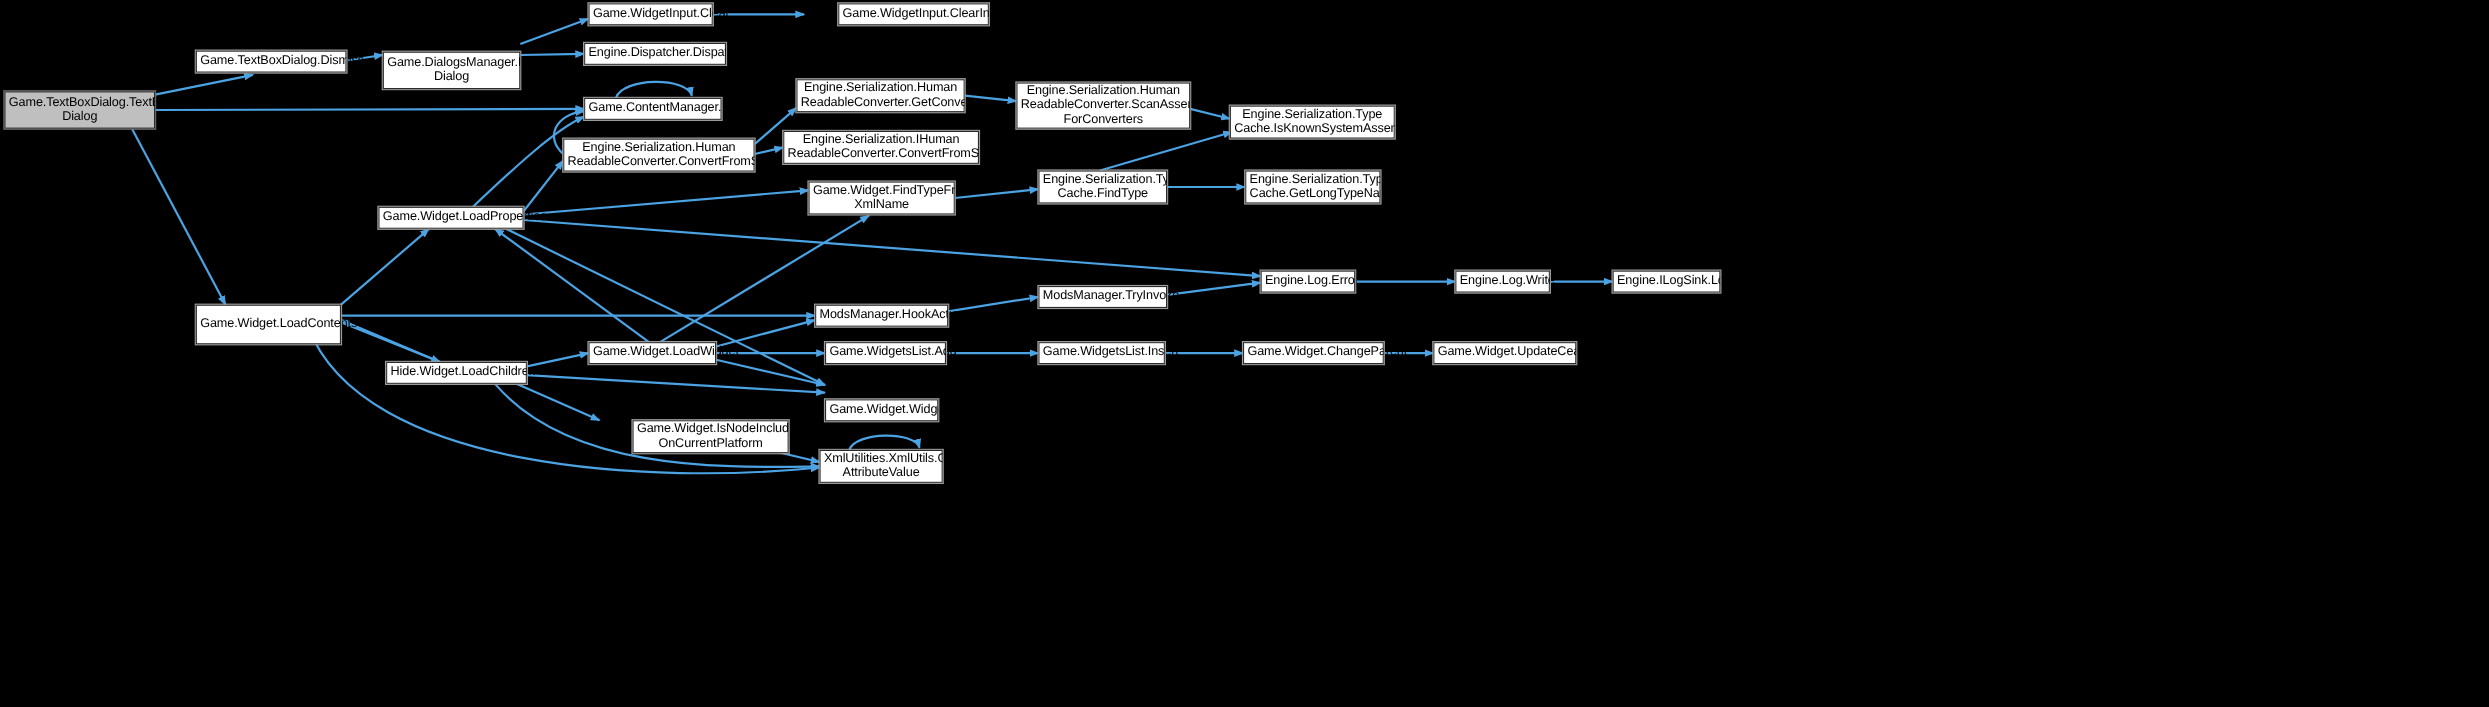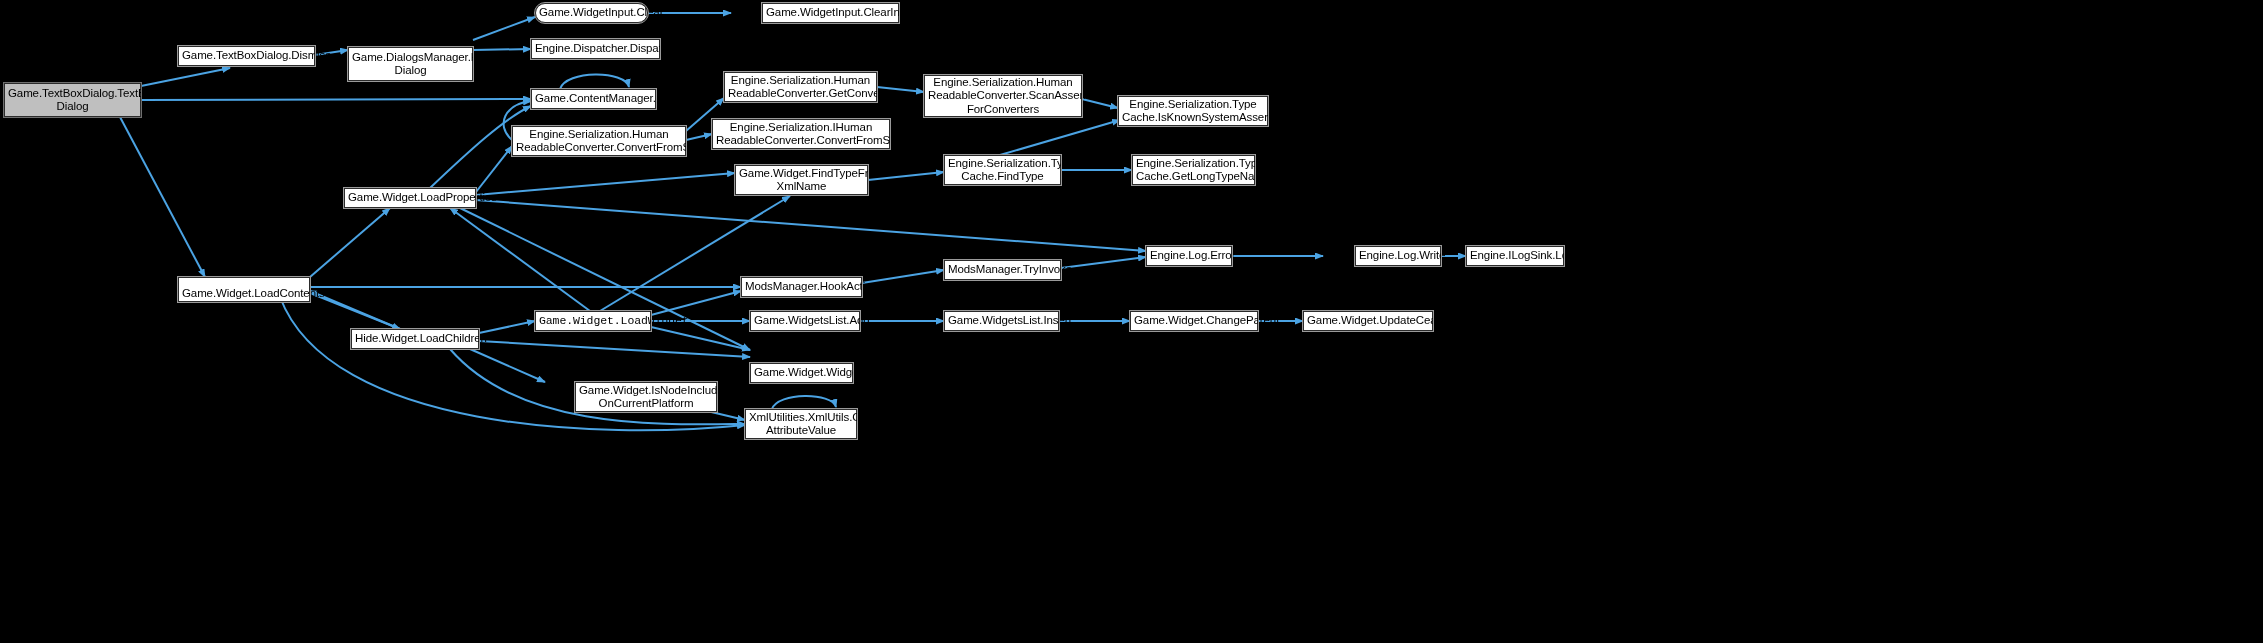--- a/index.html
+++ b/index.html
@@ -108,21 +108,21 @@
         <path d="M669,402 L745,420" fill="none" stroke="#4ba3e3" stroke-width="2" marker-end="url(#arrow)"></path>
         <path d="M772,409 C778,392 832,392 836,407" fill="none" stroke="#4ba3e3" stroke-width="2" marker-end="url(#arrow)"></path>
       </g>
   </svg>
   <div id="nodes-group">
       <div class="node root" style="left: 4px; top: 83px; width: 137px; height: 34px;"><span class="node-label">Game.TextBoxDialog.TextBox
 Dialog</span></div>
       <div class="node" style="left: 178px; top: 46px; width: 137px; height: 20px;"><span class="node-label">Game.TextBoxDialog.Dismiss</span></div>
       <div class="node" style="left: 348px; top: 47px; width: 125px; height: 34px;"><span class="node-label">Game.DialogsManager.Hide
 Dialog</span></div>
-      <div class="node" style="left: 535px; top: 3px; width: 113px; height: 20px; border-radius: 10px;"><span class="node-label">Game.WidgetInput.Clear</span></div>
+      <div class="node" style="left: 535px; top: 3px; width: 113px; height: 20px;"><span class="node-label">Game.WidgetInput.Clear</span></div>
       <div class="node" style="left: 731px; top: 3px; width: 137px; height: 20px; margin-left: 31px;"><span class="node-label">Game.WidgetInput.ClearInput</span></div>
       <div class="node" style="left: 531px; top: 39px; width: 129px; height: 20px;"><span class="node-label">Engine.Dispatcher.Dispatch</span></div>
       <div class="node" style="left: 531px; top: 89px; width: 125px; height: 20px;"><span class="node-label">Game.ContentManager.Get</span></div>
       <div class="node" style="left: 512px; top: 126px; width: 174px; height: 30px;"><span class="node-label">Engine.Serialization.Human
 ReadableConverter.ConvertFromString</span></div>
       <div class="node" style="left: 724px; top: 72px; width: 153px; height: 30px;"><span class="node-label">Engine.Serialization.Human
 ReadableConverter.GetConverter</span></div>
       <div class="node" style="left: 712px; top: 119px; width: 178px; height: 30px; justify-content: flex-end;"><span class="node-label">Engine.Serialization.IHuman
 ReadableConverter.ConvertFromString</span></div>
       <div class="node" style="left: 924px; top: 75px; width: 158px; height: 42px;"><span class="node-label">Engine.Serialization.Human
@@ -130,28 +130,28 @@
 ForConverters</span></div>
       <div class="node" style="left: 1118px; top: 96px; width: 150px; height: 30px;"><span class="node-label">Engine.Serialization.Type
 Cache.IsKnownSystemAssembly</span></div>
       <div class="node" style="left: 944px; top: 155px; width: 117px; height: 30px;"><span class="node-label">Engine.Serialization.Type
 Cache.FindType</span></div>
       <div class="node" style="left: 1132px; top: 155px; width: 123px; height: 30px;"><span class="node-label">Engine.Serialization.Type
 Cache.GetLongTypeName</span></div>
       <div class="node" style="left: 735px; top: 165px; width: 133px; height: 30px;"><span class="node-label">Game.Widget.FindTypeFrom
 XmlName</span></div>
       <div class="node" style="left: 344px; top: 188px; width: 132px; height: 20px;"><span class="node-label">Game.Widget.LoadProperties</span></div>
-      <div class="node" style="left: 178px; top: 277px; width: 132px; height: 25px; align-items: flex-end;"><span class="node-label">Game.Widget.LoadContents</span></div>
+      <div class="node" style="left: 178px; top: 277px; width: 132px; height: 36px;"><span class="node-label">Game.Widget.LoadContents</span></div>
       <div class="node" style="left: 351px; top: 329px; width: 128px; height: 20px;"><span class="node-label">Hide.Widget.LoadChildren</span></div>
-      <div class="node" style="left: 535px; top: 311px; width: 116px; height: 20px; font-family: Liberation Mono, monospace;"><span class="node-label">Game.Widget.LoadWidget</span></div>
+      <div class="node" style="left: 535px; top: 311px; width: 116px; height: 20px;"><span class="node-label">Game.Widget.LoadWidget</span></div>
       <div class="node" style="left: 750px; top: 363px; width: 103px; height: 20px;"><span class="node-label">Game.Widget.Widget</span></div>
       <div class="node" style="left: 741px; top: 277px; width: 121px; height: 20px;"><span class="node-label">ModsManager.HookAction</span></div>
       <div class="node" style="left: 944px; top: 260px; width: 117px; height: 20px;"><span class="node-label">ModsManager.TryInvoke</span></div>
       <div class="node" style="left: 1146px; top: 246px; width: 86px; height: 20px;"><span class="node-label">Engine.Log.Error</span></div>
-      <div class="node" style="left: 1323px; top: 246px; width: 86px; height: 20px; margin-left: 32px;"><span class="node-label">Engine.Log.Write</span></div>
+      <div class="node" style="left: 1323px; top: 246px; width: 86px; height: 20px;"><span class="node-label">Engine.Log.Write</span></div>
       <div class="node" style="left: 1466px; top: 246px; width: 98px; height: 20px;"><span class="node-label">Engine.ILogSink.Log</span></div>
       <div class="node" style="left: 750px; top: 311px; width: 110px; height: 20px;"><span class="node-label">Game.WidgetsList.Add</span></div>
       <div class="node" style="left: 944px; top: 311px; width: 115px; height: 20px;"><span class="node-label">Game.WidgetsList.Insert</span></div>
       <div class="node" style="left: 1130px; top: 311px; width: 128px; height: 20px;"><span class="node-label">Game.Widget.ChangeParent</span></div>
       <div class="node" style="left: 1303px; top: 311px; width: 130px; height: 20px;"><span class="node-label">Game.Widget.UpdateCeases</span></div>
       <div class="node" style="left: 527px; top: 382px; width: 142px; height: 30px; margin-left: 48px;"><span class="node-label">Game.Widget.IsNodeIncluded
 OnCurrentPlatform</span></div>
       <div class="node" style="left: 745px; top: 409px; width: 112px; height: 30px;"><span class="node-label">XmlUtilities.XmlUtils.Get
 AttributeValue</span></div>
     </div>

